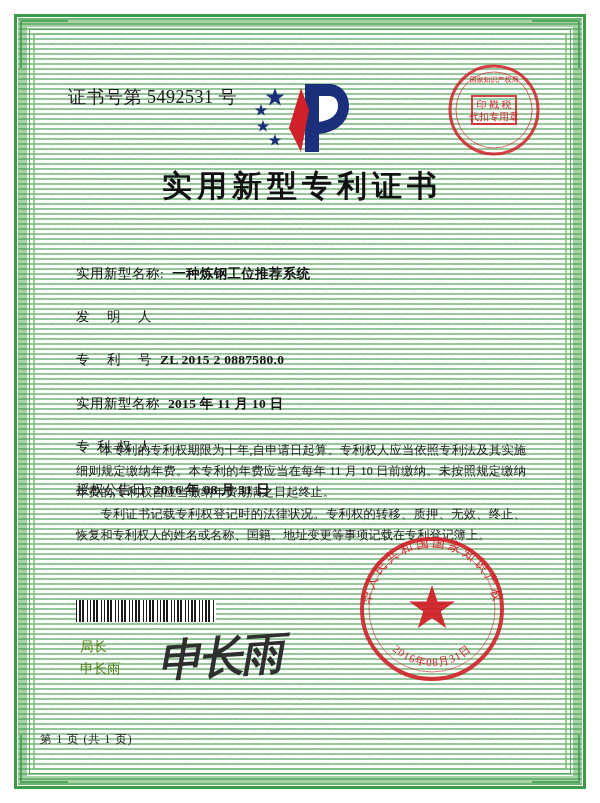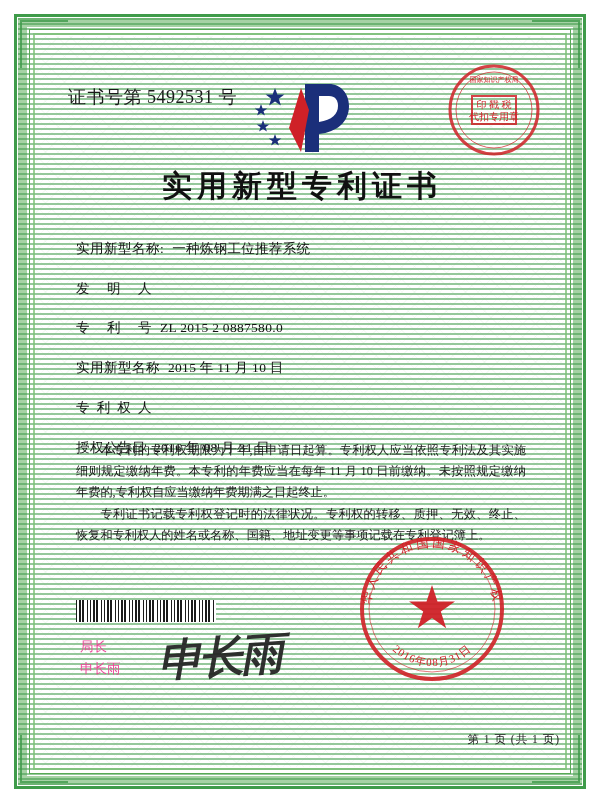--- a/index.html
+++ b/index.html
@@ -164,35 +164,37 @@
     right: 36px;
     top: 200px;
   }
   .field-row {
     display: flex;
     align-items: baseline;
     margin-bottom: 21.5px;
     font-size: 13.5px;
     color: #141414;
     line-height: 1.35;
+    margin-top: 25px;
   }
   .field-label {
     white-space: nowrap;
     letter-spacing: .5px;
   }
   .field-label.spread {
     display: inline-block;
     width: 76px;
     text-align: justify;
     text-align-last: justify;
   }
   .field-value {
     margin-left: 8px;
     letter-spacing: .3px;
     word-break: break-all;
+    font-weight: bold;
   }
 
   
   .paragraphs {
     position: absolute;
     left: 36px;
     right: 34px;
     top: 400px;
     font-size: 12.2px;
     line-height: 1.72;
@@ -217,21 +219,21 @@
         #1a1a1a 6px 8px, #fff 8px 11px, #1a1a1a 11px 12px, #fff 12px 14px);
   }
 
   
   .director {
     position: absolute;
     left: 40px;
     top: 596px;
     font-size: 13.5px;
     line-height: 1.6;
-    color: #ec4899;
+    color: #4d7c0f;
   }
   .sig-script {
     position: absolute;
     left: 118px;
     top: 588px;
     font-size: 44px;
     font-family: "Liberation Serif", serif;
     font-style: italic;
     font-weight: bold;
     color: #222;
@@ -247,21 +249,21 @@
     bottom: 78px;
     width: 152px;
     height: 152px;
   }
 
   .page-footer {
     position: absolute;
     left: 0;
     right: 0;
     bottom: 16px;
-    text-align: right;
+    text-align: left;
     font-size: 11.5px;
     color: #222;
     letter-spacing: 1px;
   }
 </style>
 </head>
 <body>
 
 <div id="certificate">
 

